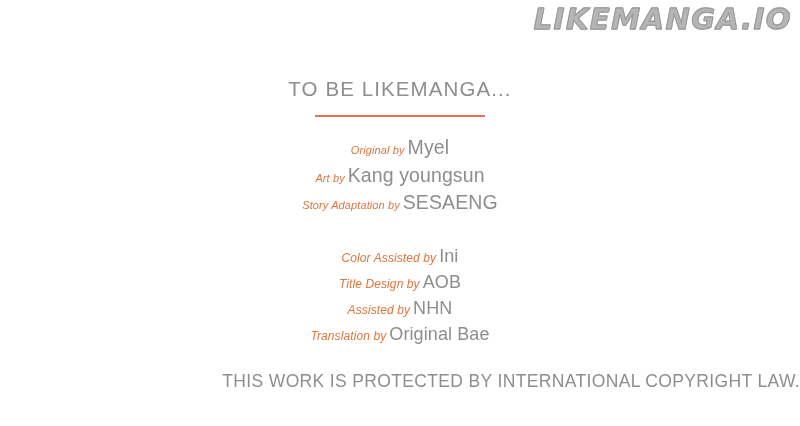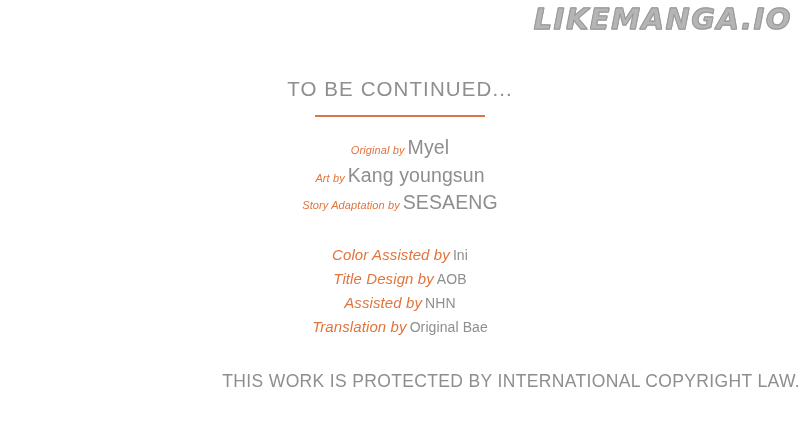--- a/index.html
+++ b/index.html
@@ -102,24 +102,24 @@
   }
 
   .credit-line .person {
     color: #8e8e8e;
     font-size: 19.5px;
     letter-spacing: 0.1px;
     margin-left: 3px;
   }
 
   #credit-block-secondary .credit-line .role {
-    font-size: 15px;
+    font-size: 12px;
   }
   #credit-block-secondary .credit-line .person {
-    font-size: 14px;
+    font-size: 18px;
   }
 
   #copyright {
     position: absolute;
     top: 371px;
     left: 0;
     width: 800px;
     text-align: right;
     font-size: 17.5px;
     letter-spacing: 0.35px;
@@ -129,21 +129,21 @@
 </style>
 </head>
 <body>
 
 <div id="page">
 
   <div id="watermark">LIKEMANGA.IO</div>
 
   <div id="credits">
 
-    <div id="to-be-continued">TO BE CONTINUED...</div>
+    <div id="to-be-continued">TO BE LIKEMANGA...</div>
 
     <div id="divider"></div>
 
     <div class="credit-block" id="credit-block-primary">
 
       <div class="credit-line">
         <span class="role">Original by</span><span class="person">Myel</span>
       </div>
 
       <div class="credit-line">

